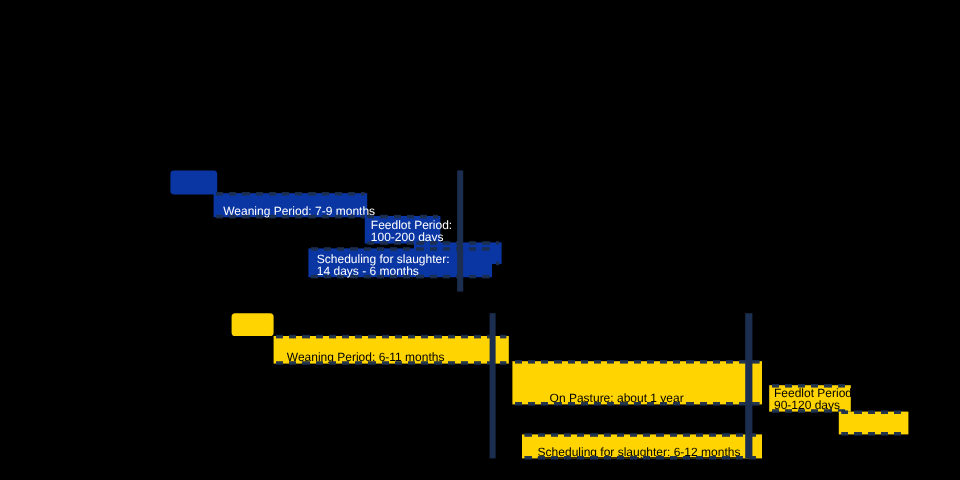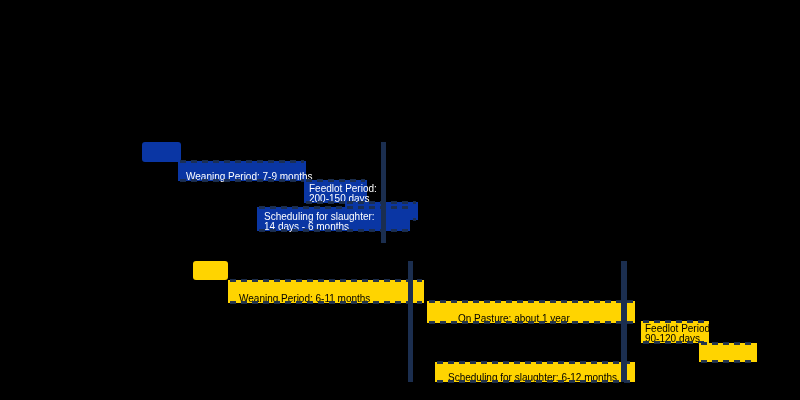--- a/index.html
+++ b/index.html
@@ -29,21 +29,21 @@
   .b-feed  {left:304px;top:180px;width:63px;height:23px;}
   .b-block {left:345px;top:202px;width:73px;height:18px;}
   .b-sched {left:257px;top:207px;width:153px;height:24px;}
   .b-line  {left:381px;top:142px;width:5px;height:101px;}
   .b-wean  .lbl{padding-left:8px;}
   .b-feed  .lbl{padding-left:5px;}
   .b-sched .lbl{padding-left:7px;}
   
   .y-birth {left:179px;top:261px;width:35px;height:19px;}
   .y-wean  {left:214px;top:280px;width:196px;height:23px;}
-  .y-past  {left:413px;top:301px;width:208px;height:22px;}
+  .y-past  {left:413px;top:301px;width:208px;height:36px;}
   .y-feed  {left:627px;top:321px;width:68px;height:22px;}
   .y-final {left:685px;top:343px;width:58px;height:19px;}
   .y-sched {left:421px;top:362px;width:200px;height:20px;}
   .y-line1 {left:408px;top:261px;width:5px;height:121px;}
   .y-line2 {left:621px;top:261px;width:6px;height:121px;}
   .y-wean  .lbl{padding-left:11px;}
   .y-past  .lbl{padding-left:31px;}
   .y-feed  .lbl{padding-left:4px;}
   .y-sched .lbl{padding-left:13px;text-decoration:underline;}
 </style>
@@ -56,21 +56,21 @@
 
   <div class="bar blue b-wean">
     <div class="lbl">
         <span>Weaning Period: 7-9 months</span>
       </div>
   </div>
 
   <div class="bar blue b-feed">
     <div class="lbl">
       <span>Feedlot Period:</span>
-      <span>200-150 days</span>
+      <span>100-200 days</span>
     </div>
   </div>
 
   <div class="bar blue b-block"></div>
 
   <div class="bar blue b-sched">
     <div class="lbl">
       <span>Scheduling for slaughter:</span>
       <span>14 days - 6 months</span>
     </div>

